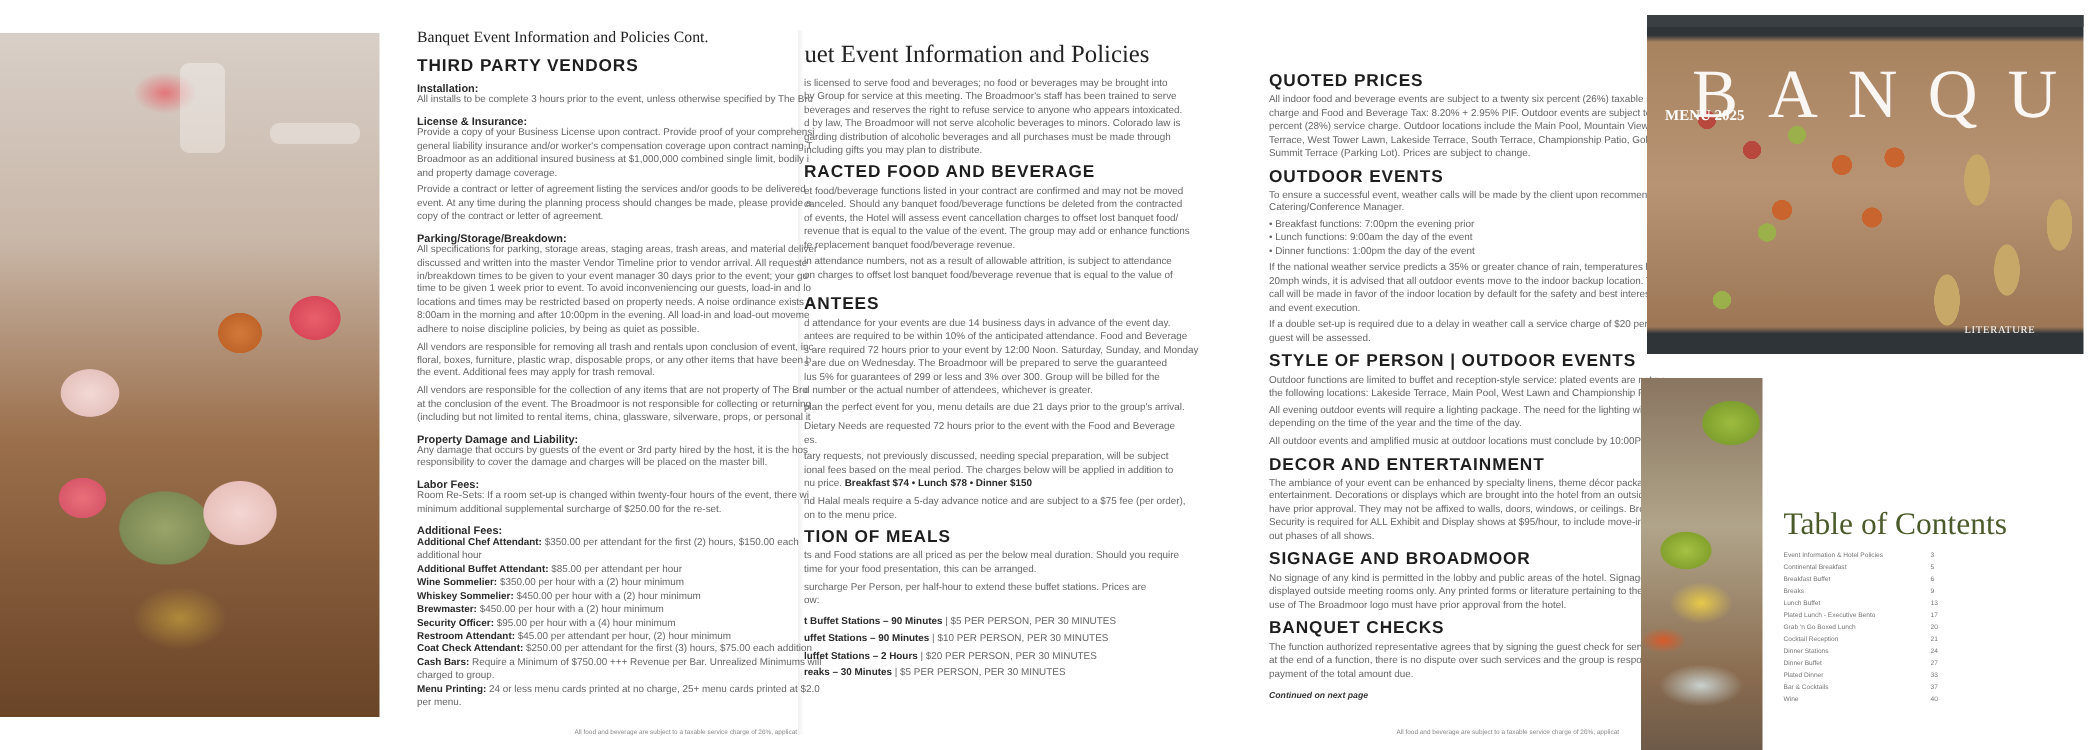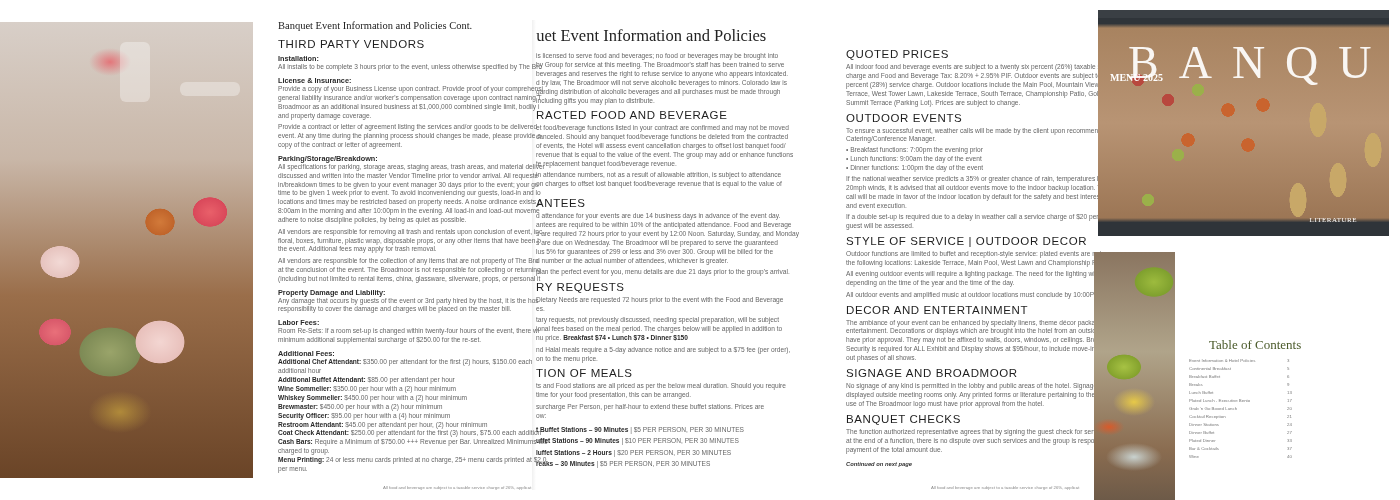--- a/index.html
+++ b/index.html
@@ -58,37 +58,37 @@
 
   .page { position: absolute; }
   .page-left { left: 278px; top: 20px; width: 270px; }
   .page-mid { left: 536px; top: 26px; width: 282px; overflow: hidden; }
   .page-right { left: 825px; top: 48px; width: 270px; overflow: hidden; margin-left: 21px; }
 
   .serif-title { font-family: "Liberation Serif", "DejaVu Serif", serif; color: #222; font-weight: normal; }
   .page-left .serif-title { font-size: 10.5px; margin-bottom: 7px; }
   .page-mid .serif-title { font-size: 16.5px; margin-bottom: 6px; margin-left: -8px; }
 
-  .h-sec { font-size: 11.5px; font-weight: normal; letter-spacing: 0.6px; color: #1e1e1e; margin-bottom: 2px; line-height: 13px; white-space: nowrap; }
+  .h-sec { font-size: 11.5px; font-weight: bold; letter-spacing: 0.6px; color: #1e1e1e; margin-bottom: 2px; line-height: 13px; white-space: nowrap; }
   .h-sub { font-size: 7.3px; font-weight: bold; color: #2a2a2a; margin-top: 3px; line-height: 9px; white-space: nowrap; }
   p, li { font-size: 6.6px; line-height: 8.9px; color: #666; white-space: nowrap; }
   p + p { margin-top: 2.5px; }
   .sec { margin-bottom: 4px; }
   .fee-line { font-size: 6.6px; line-height: 8.9px; color: #666; white-space: nowrap; }
   .fee-line b, p b { color: #2a2a2a; }
   ul { list-style: none; margin: 2px 0; }
   ul li::before { content: "• "; }
   .cont { font-style: italic; font-weight: bold; font-size: 5.8px; color: #333; margin-top: 6px; }
   .footer-note { position: absolute; font-size: 4.3px; color: #888; white-space: nowrap; }
 
   .divider-shadow { position: absolute; top: 20px; width: 4px; height: 470px;
     background: linear-gradient(90deg, rgba(0,0,0,0.06), rgba(0,0,0,0)); }
 
   .toc { position: absolute; left: 1189px; top: 337px; width: 110px; }
-  .toc-title { font-family: "Liberation Serif", "DejaVu Serif", serif; font-size: 13px; color: #4a5a2a; margin-bottom: 4px; white-space: nowrap; margin-left: 20px; }
+  .toc-title { font-family: "Liberation Serif", "DejaVu Serif", serif; font-size: 21px; color: #4a5a2a; margin-bottom: 4px; white-space: nowrap; }
   .toc-row { display: flex; justify-content: space-between; font-size: 4.4px; line-height: 8px; color: #777; }
   .toc-row .num { width: 12px; text-align: left; }
 </style>
 </head>
 <body>
 
 <div class="photo photo-floral">
   <div class="glass" style="left:120px;top:20px;width:30px;height:60px;"></div>
   <div class="glass" style="left:180px;top:60px;width:60px;height:14px;"></div>
 </div>
@@ -158,21 +158,20 @@
     <p><span>in attendance numbers, not as a result of allowable attrition, is subject to attendance</span><br><span>on charges to offset lost banquet food/beverage revenue that is equal to the value of</span></p>
   </div>
 
   <div class="sec" style="margin-top:8px;">
     <div class="h-sec">ANTEES</div>
     <p><span>d attendance for your events are due 14 business days in advance of the event day.</span><br><span>antees are required to be within 10% of the anticipated attendance. Food and Beverage</span><br><span>s are required 72 hours prior to your event by 12:00 Noon. Saturday, Sunday, and Monday</span><br><span>s are due on Wednesday. The Broadmoor will be prepared to serve the guaranteed</span><br><span>lus 5% for guarantees of 299 or less and 3% over 300. Group will be billed for the</span><br><span>d number or the actual number of attendees, whichever is greater.</span></p>
     <p>plan the perfect event for you, menu details are due 21 days prior to the group's arrival.</p>
   </div>
 
   <div class="sec">
-    <div class="h-sec">RY REQUESTS</div>
     <p><span>Dietary Needs are requested 72 hours prior to the event with the Food and Beverage</span><br><span>es.</span></p>
     <p><span>tary requests, not previously discussed, needing special preparation, will be subject</span><br><span>ional fees based on the meal period. The charges below will be applied in addition to</span><br><span>nu price. </span><b>Breakfast $74 • Lunch $78 • Dinner $150</b></p>
     <p><span>nd Halal meals require a 5-day advance notice and are subject to a $75 fee (per order),</span><br><span>on to the menu price.</span></p>
   </div>
 
   <div class="sec">
     <div class="h-sec">TION OF MEALS</div>
     <p><span>ts and Food stations are all priced as per the below meal duration. Should you require</span><br><span>time for your food presentation, this can be arranged.</span></p>
     <p><span>surcharge Per Person, per half-hour to extend these buffet stations. Prices are</span><br><span>ow:</span></p>
     <div class="fee-line" style="margin-top:3px;line-height:11.5px;"><b>t Buffet Stations – 90 Minutes</b><span> | $5 PER PERSON, PER 30 MINUTES</span></div>
@@ -194,21 +193,21 @@
     <ul>
       <li>Breakfast functions: 7:00pm the evening prior</li>
       <li>Lunch functions: 9:00am the day of the event</li>
       <li>Dinner functions: 1:00pm the day of the event</li>
     </ul>
     <p><span>If the national weather service predicts a 35% or greater chance of rain, temperatures belo</span><br><span>20mph winds, it is advised that all outdoor events move to the indoor backup location. Th</span><br><span>call will be made in favor of the indoor location by default for the safety and best interest</span><br><span>and event execution.</span></p>
     <p><span>If a double set-up is required due to a delay in weather call a service charge of $20 per gu</span><br><span>guest will be assessed.</span></p>
   </div>
 
   <div class="sec">
-    <div class="h-sec">STYLE OF SERVICE | OUTDOOR DECOR</div>
+    <div class="h-sec">STYLE OF PERSON | OUTDOOR EVENTS</div>
     <p><span>Outdoor functions are limited to buffet and reception-style service: plated events are not pe</span><br><span>the following locations: Lakeside Terrace, Main Pool, West Lawn and Championship Patio.</span></p>
     <p><span>All evening outdoor events will require a lighting package. The need for the lighting will va</span><br><span>depending on the time of the year and the time of the day.</span></p>
     <p>All outdoor events and amplified music at outdoor locations must conclude by 10:00PM.</p>
   </div>
 
   <div class="sec">
     <div class="h-sec">DECOR AND ENTERTAINMENT</div>
     <p><span>The ambiance of your event can be enhanced by specialty linens, theme décor packages a</span><br><span>entertainment. Decorations or displays which are brought into the hotel from an outside sc</span><br><span>have prior approval. They may not be affixed to walls, doors, windows, or ceilings. Broadm</span><br><span>Security is required for ALL Exhibit and Display shows at $95/hour, to include move-in anc</span><br><span>out phases of all shows.</span></p>
   </div>
 

